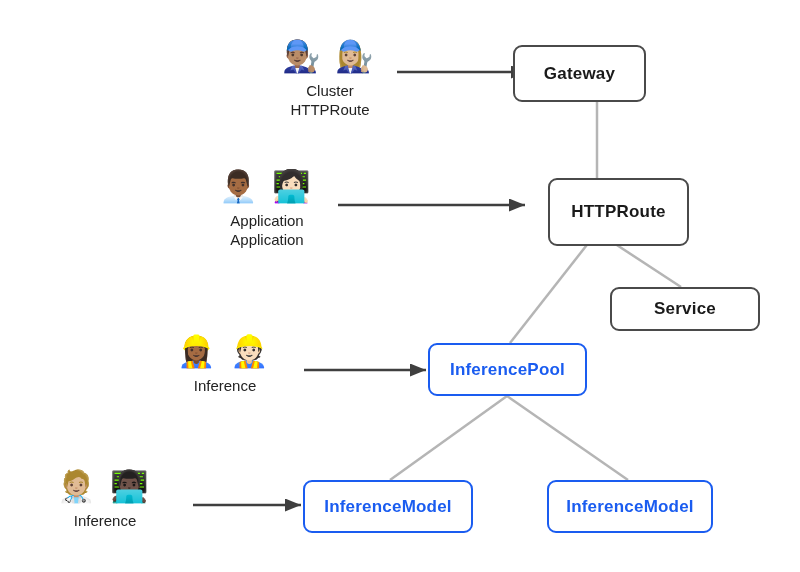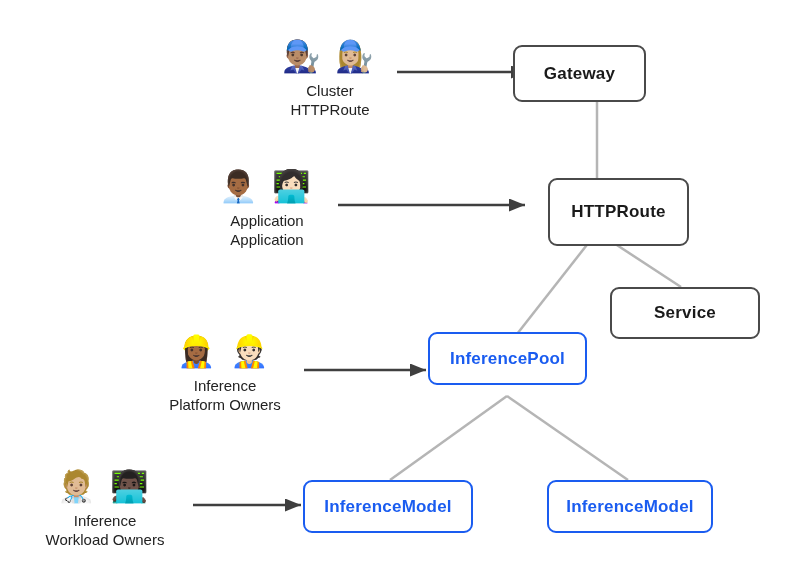--- a/index.html
+++ b/index.html
@@ -88,23 +88,23 @@
     <line class="arrow" x1="397" y1="72" x2="527" y2="72" marker-end="url(#ah)"></line>
     <line class="arrow" x1="338" y1="205" x2="525" y2="205" marker-end="url(#ah)"></line>
     <line class="arrow" x1="304" y1="370" x2="426" y2="370" marker-end="url(#ah)"></line>
     <line class="arrow" x1="193" y1="505" x2="301" y2="505" marker-end="url(#ah)"></line>
   </svg>
 
   <div class="box" style="left:513px; top:45px; width:133px; height:57px;">Gateway</div>
 
   <div class="box" style="left:548px; top:178px; width:141px; height:68px;">HTTPRoute</div>
 
-  <div class="box" style="left:610px; top:287px; width:150px; height:52px;text-align:right;">Service</div>
+  <div class="box" style="left:610px; top:287px; width:150px; height:44px;text-align:right;">Service</div>
 
-  <div class="box ext" style="left:428px; top:332px; width:159px; height:53px;">InferencePool</div>
+  <div class="box ext" style="left:428px; top:343px; width:159px; height:53px;">InferencePool</div>
 
   <div class="box ext" style="left:303px; top:480px; width:170px; height:53px;">InferenceModel</div>
 
   <div class="box ext" style="left:547px; top:480px; width:166px; height:53px;">InferenceModel</div>
 
   <div class="persona" style="left:235px; top:36px;">
     <div class="emojis">👨🏽‍🔧 👩🏼‍🔧</div>
     <div class="plabel">
       <div>Cluster</div>
       <div>HTTPRoute</div>
@@ -116,25 +116,23 @@
     <div class="plabel">
       <div>Application</div>
       <div>Application</div>
     </div>
   </div>
 
   <div class="persona" style="left:130px; top:331px;">
     <div class="emojis">👷🏾‍♀️ 👷🏻</div>
     <div class="plabel">
       <div>Inference</div>
-      <div>Platform Owners</div>
     </div>
   </div>
 
   <div class="persona" style="left:10px; top:466px;">
     <div class="emojis">🧑🏼‍⚕️ 👨🏿‍💻</div>
     <div class="plabel">
       <div>Inference</div>
-      <div>Workload Owners</div>
     </div>
   </div>
 
 </div>
 
 </body></html>

